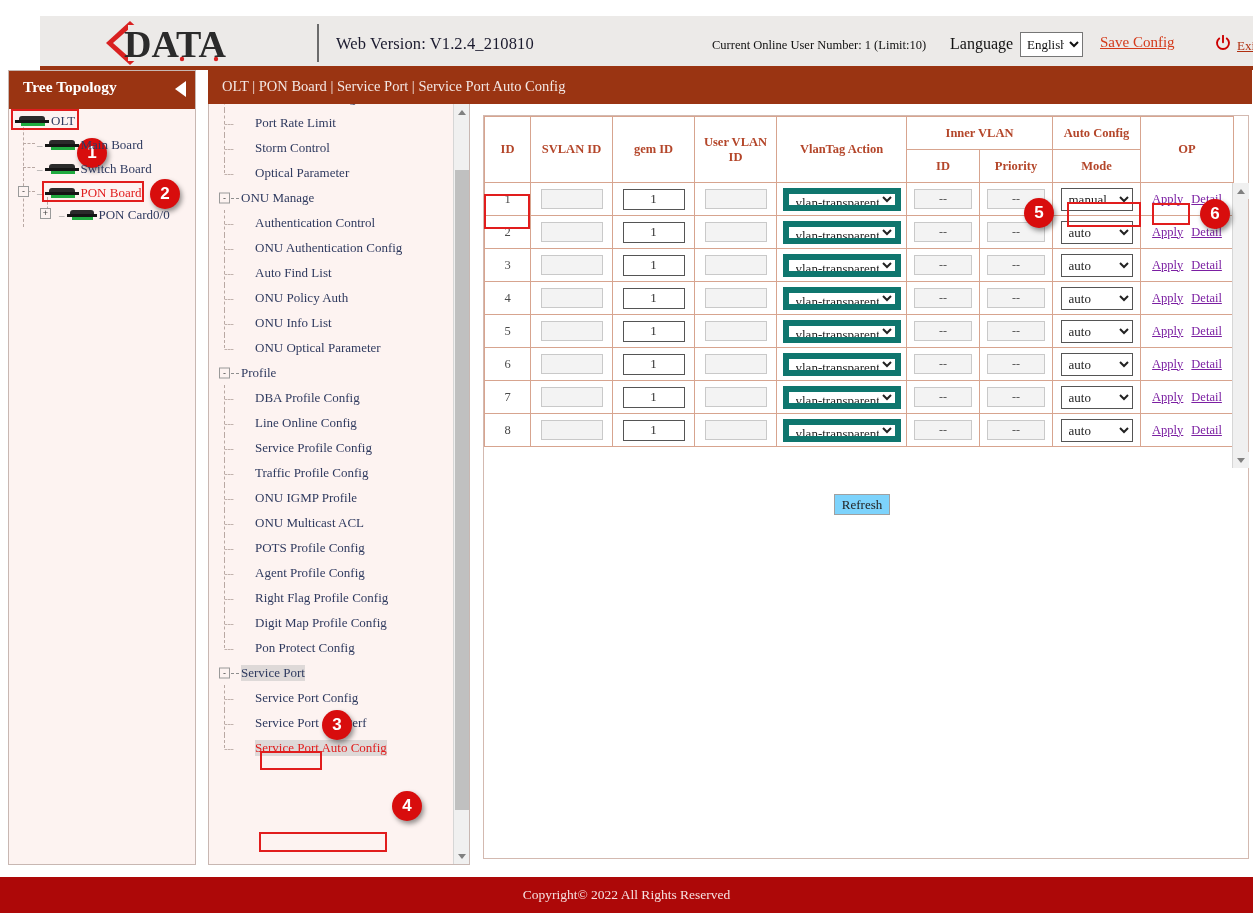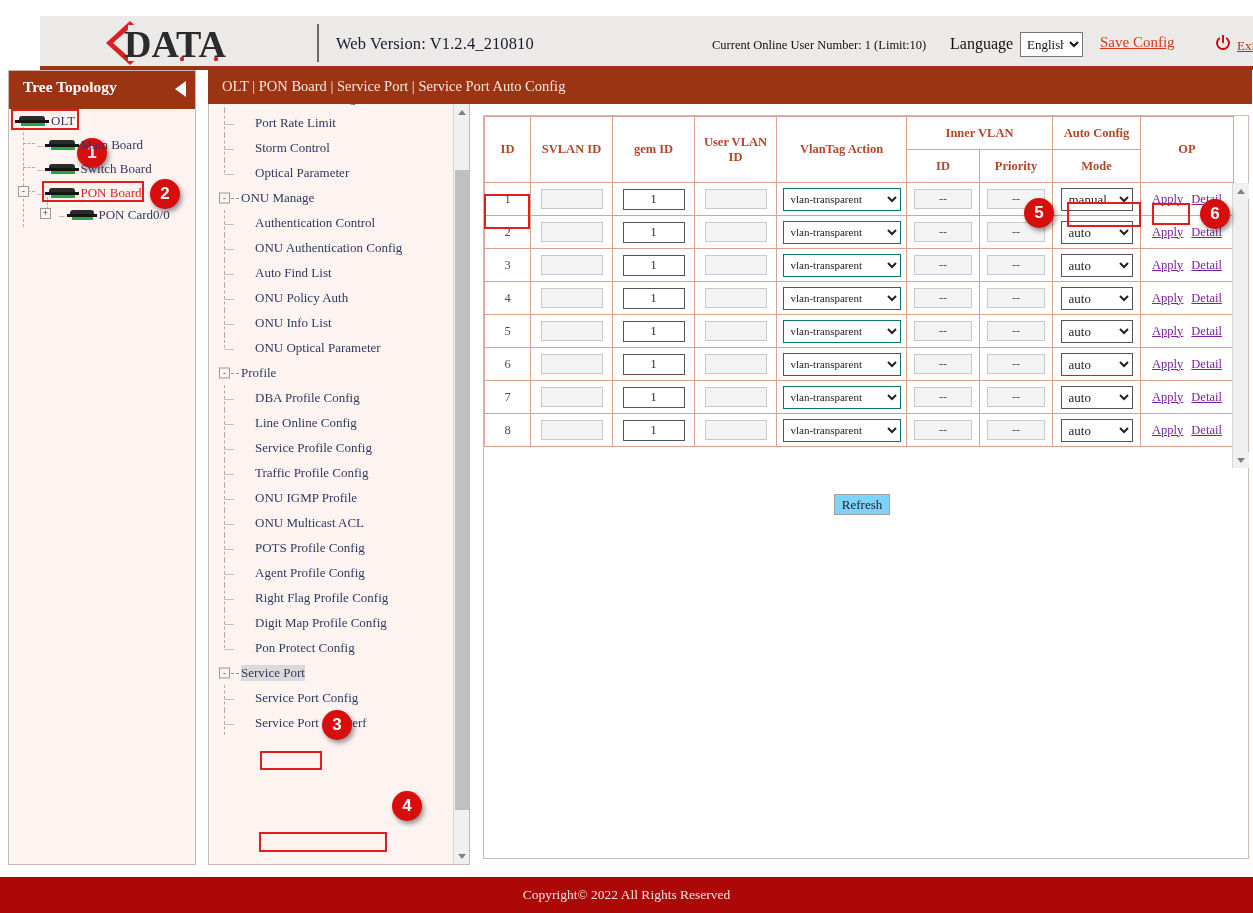--- a/index.html
+++ b/index.html
@@ -213,21 +213,21 @@
     width: 62px; height: 21px; background: #ffffff; border: 1px solid #555;
     font-family: "Liberation Serif", serif; font-size: 13px; color: #333;
     text-align: center;
   }
   .dash-box {
     display: inline-block; width: 58px; height: 20px; line-height: 18px;
     background: #f3f3f3; border: 1px solid #c9c9c9; font-size: 12px; color: #555;
   }
   select.sel-vta {
     width: 118px; height: 23px; font-family: "Liberation Serif", serif;
-    font-size: 11px; color: #222; background: #fff; border: 1px solid #0f766e;
+    font-size: 13px; color: #222; background: #fff; border: 6px solid #0f766e;
     padding-left: 3px;
   }
   select.sel-mode {
     width: 72px; height: 23px; font-family: "Liberation Serif", serif;
     font-size: 13px; color: #222; background: #fff; border: 1px solid #555;
     padding-left: 3px;
   }
   a.oplink {
     color: #7b1fa2; text-decoration: underline; font-size: 12.5px; cursor: pointer;
   }
@@ -436,20 +436,23 @@
             <div class="gbox">-</div>
             <div class="gdash"></div>
             <span class="lbl">Service Port</span>
           </div>
           <div class="mi mi-leaf">
             <span class="lbl">Service Port Config</span>
           </div>
           <div class="mi mi-leaf">
             <span class="lbl">Service Port Cur Perf</span>
           </div>
+          <div class="mi mi-leaf last mi-sel">
+            <span class="lbl">Service Port Auto Config</span>
+          </div>
         </div>
 
       <div class="vsb" style="right:0; top:0; bottom:0;">
         <div class="arw up">
             <div class="tri-up"></div>
           </div>
         <div class="thumb" style="top:66px; height:640px;"></div>
         <div class="arw dn">
             <div class="tri-dn"></div>
           </div>

